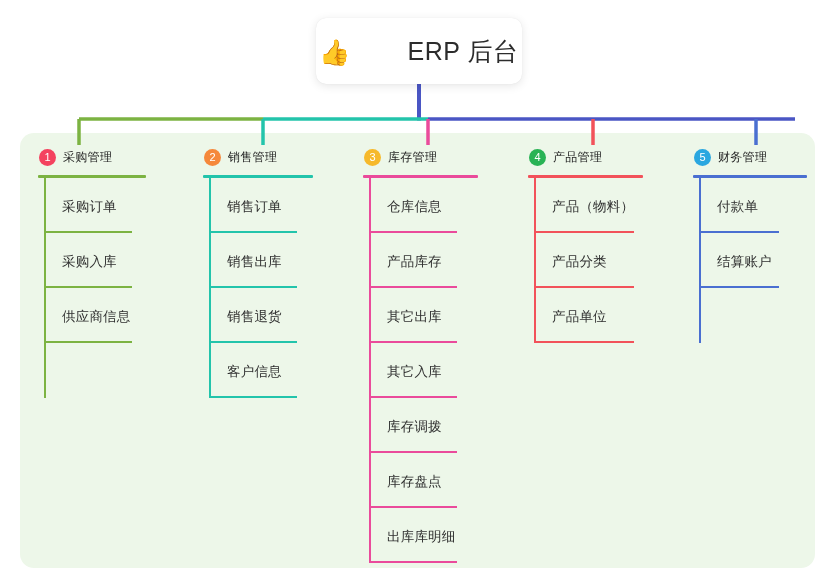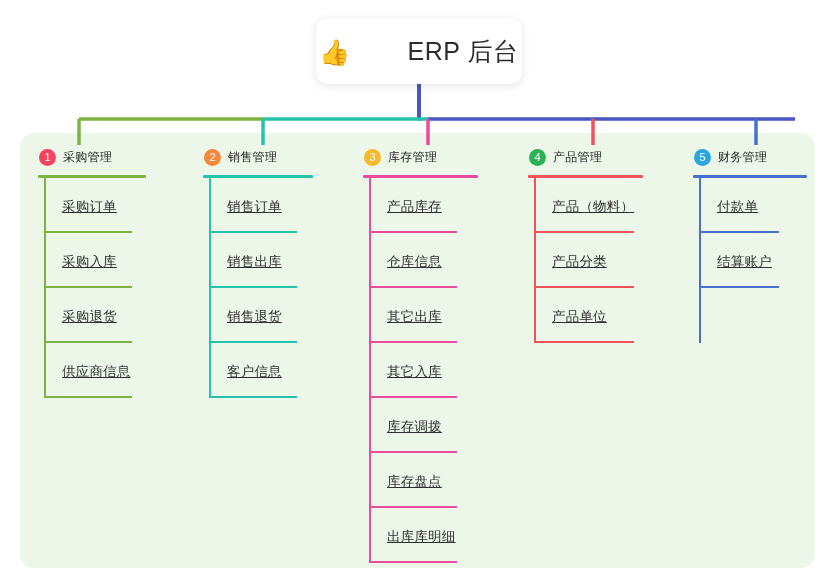--- a/index.html
+++ b/index.html
@@ -123,21 +123,20 @@
     box-sizing: border-box;
   }
   .leaf-label {
     position: absolute;
     left: 24px;
     top: 20px;
     font-size: 13.5px;
     color: #2f2f2f;
     white-space: nowrap;
     letter-spacing: 0.2px;
-    text-decoration: underline;
   }
   .leaf-rule {
     position: absolute;
     left: 6px;
     bottom: 0;
     height: 1.6px;
   }
 </style>
 </head>
 <body>
@@ -172,24 +171,20 @@
         <div class="spine" style="background: rgb(124, 179, 66); height: 220px;"></div>
         <div class="leaf">
           <span class="leaf-label">采购订单</span>
           <div class="leaf-rule" style="background: rgb(124, 179, 66); width: 88px;"></div>
         </div>
         <div class="leaf">
           <span class="leaf-label">采购入库</span>
           <div class="leaf-rule" style="background: rgb(124, 179, 66); width: 88px;"></div>
         </div>
         <div class="leaf">
-          <span class="leaf-label">采购退货</span>
-          <div class="leaf-rule" style="background: rgb(124, 179, 66); width: 88px;"></div>
-        </div>
-        <div class="leaf">
           <span class="leaf-label">供应商信息</span>
           <div class="leaf-rule" style="background: rgb(124, 179, 66); width: 88px;"></div>
         </div>
       </div>
     </div>
     <div class="column" style="left: 203px;">
       <div class="col-head">
         <span class="badge" style="background: rgb(245, 136, 59);">2</span>
         <span class="col-title">销售管理</span>
       </div>
@@ -216,25 +211,25 @@
     </div>
     <div class="column" style="left: 363px;">
       <div class="col-head">
         <span class="badge" style="background: rgb(246, 185, 43);">3</span>
         <span class="col-title">库存管理</span>
       </div>
       <div class="col-rule" style="background: rgb(234, 75, 155); width: 115px;"></div>
       <div class="col-body">
         <div class="spine" style="background: rgb(234, 75, 155); height: 385px;"></div>
         <div class="leaf">
+          <span class="leaf-label">仓库信息</span>
+          <div class="leaf-rule" style="background: rgb(234, 75, 155); width: 88px;"></div>
+        </div>
+        <div class="leaf">
           <span class="leaf-label">产品库存</span>
-          <div class="leaf-rule" style="background: rgb(234, 75, 155); width: 88px;"></div>
-        </div>
-        <div class="leaf">
-          <span class="leaf-label">仓库信息</span>
           <div class="leaf-rule" style="background: rgb(234, 75, 155); width: 88px;"></div>
         </div>
         <div class="leaf">
           <span class="leaf-label">其它出库</span>
           <div class="leaf-rule" style="background: rgb(234, 75, 155); width: 88px;"></div>
         </div>
         <div class="leaf">
           <span class="leaf-label">其它入库</span>
           <div class="leaf-rule" style="background: rgb(234, 75, 155); width: 88px;"></div>
         </div>

